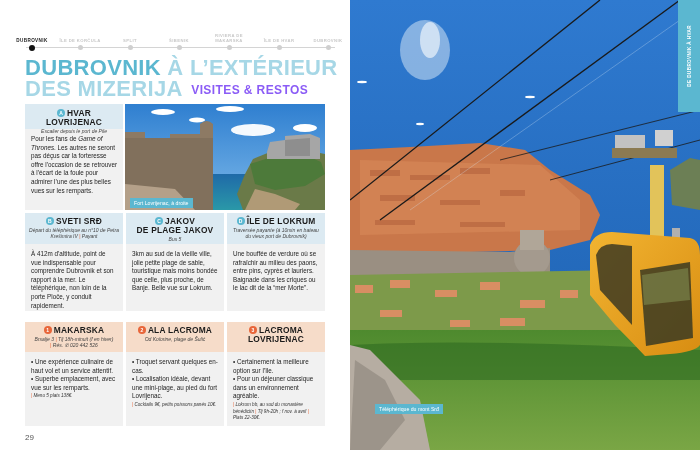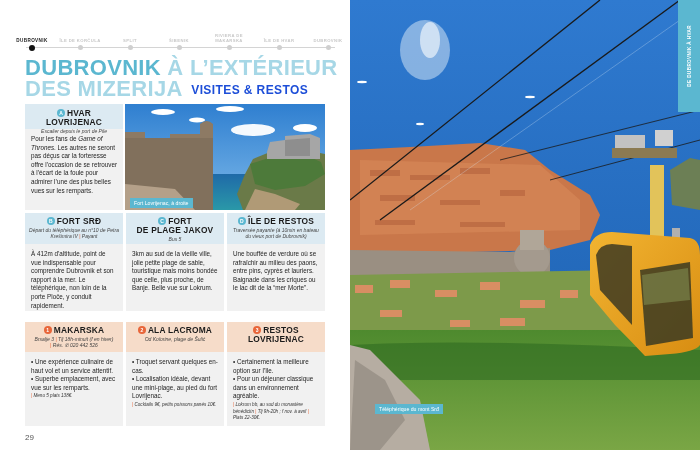--- a/index.html
+++ b/index.html
@@ -16,21 +16,21 @@
   .tl-stop .lbl { display: block; font-size: 4.2px; font-weight: bold; letter-spacing: 0.4px; color: #c8c8c8; line-height: 5px; height: 10px; display:flex; align-items:flex-end; justify-content:center; }
   .tl-stop .lbl.active { color: #222222; font-size: 4.6px; }
   .tl-stop .dot { position: absolute; left: 50%; top: 12px; width: 5px; height: 5px; margin-left: -2.5px; border-radius: 50%; background: #cfcfcf; }
   .tl-stop .dot.active { width: 6px; height: 6px; margin-left: -3px; top: 11.5px; background: #111111; }
 
   
   .title1 { position: absolute; left: 25px; top: 43px; font-size: 22px; font-weight: bold; letter-spacing: 0.3px; line-height: 22px; white-space: nowrap; }
   .title1 .t-strong { color: #5bb7d0; }
   .title1 .t-light { color: #a6d7e6; }
   .title2 { position: absolute; left: 25px; top: 64px; font-size: 22px; font-weight: bold; letter-spacing: 0.3px; line-height: 22px; white-space: nowrap; color: #a6d7e6; }
-  .title2 .subtitle { color: #1d4ed8; font-size: 12px; letter-spacing: 0.4px; margin-left: 3px; vertical-align: 2px; margin-top: 36px; }
+  .title2 .subtitle { color: #8b5cf6; font-size: 12px; letter-spacing: 0.4px; margin-left: 3px; vertical-align: 2px; margin-top: 36px; }
 
   
   .card { position: absolute; background: #f1f1f1; }
   .card .head { background: #dceaf2; padding: 4px 3px 3px; text-align: center; }
   .card.resto .head { background: #f6dcc9; }
   .card .name { font-size: 8.4px; font-weight: bold; color: #1b1b1b; letter-spacing: 0.2px; line-height: 9px; }
   .card .sub { font-size: 5px; font-style: italic; color: #444; line-height: 6.2px; margin-top: 1px; }
   .card .sub .sep { color: #e8663a; font-style: normal; }
   .card .body { padding: 6px 6px 4px 6px; font-size: 6.3px; color: #1d1d1d; line-height: 8.6px; }
   .card .body .note { font-size: 4.6px; font-style: italic; color: #333; line-height: 6.6px; display:block; margin-top: 1px; }
@@ -129,38 +129,38 @@
       <path d="M125 60 L150 52 L178 50 L196 58 L200 70 L180 82 L150 86 L130 80 Z" fill="#4d7a3a"></path>
       <path d="M130 85 L150 90 L175 100 L170 106 L120 106 Z" fill="#b09a76"></path>
       <path d="M142 48 L145 38 L160 36 L160 32 L185 30 L195 34 L195 55 L142 55 Z" fill="#a6a6a6"></path>
       <path d="M160 36 L185 34 L185 52 L160 52 Z" fill="#8e8e8e"></path>
     </svg>
     <span class="caption" style="left:5px; top:94px;">Fort Lovrijenac, à droite</span>
   </div>
 
   <div class="card" style="left:25px; top:199px; width:98px; height:98px;">
     <div class="head" style="height:31px;">
-      <div class="name"><span class="badge blue">B</span><span>FORT SRĐ</span></div>
+      <div class="name"><span class="badge blue">B</span><span>SVETI SRĐ</span></div>
       <div class="sub"><span>Départ du téléphérique au n°10 de Petra Krešimira IV</span><span class="sep"> | </span><span>Payant</span></div>
     </div>
     <div class="body">À 412m d’altitude, point de vue indispensable pour comprendre Dubrovnik et son rapport à la mer. Le téléphérique, non loin de la porte Ploče, y conduit rapidement.</div>
   </div>
 
   <div class="card" style="left:126px; top:199px; width:98px; height:98px;">
     <div class="head" style="height:31px;">
-      <div class="name"><span class="badge blue">C</span><span>FORT</span></div>
+      <div class="name"><span class="badge blue">C</span><span>JAKOV</span></div>
       <div class="name">DE PLAGE JAKOV</div>
       <div class="sub">Bus 5</div>
     </div>
     <div class="body">3km au sud de la vieille ville, jolie petite plage de sable, touristique mais moins bondée que celle, plus proche, de Banje. Belle vue sur Lokrum.</div>
   </div>
 
   <div class="card" style="left:227px; top:199px; width:98px; height:98px;">
     <div class="head" style="height:31px;">
-      <div class="name"><span class="badge blue">D</span><span>ÎLE DE RESTOS</span></div>
+      <div class="name"><span class="badge blue">D</span><span>ÎLE DE LOKRUM</span></div>
       <div class="sub">Traversée payante (à 10min en bateau du vieux port de Dubrovnik)</div>
     </div>
     <div class="body">Une bouffée de verdure où se rafraîchir au milieu des paons, entre pins, cyprès et lauriers. Baignade dans les criques ou le lac dit de la “mer Morte”.</div>
   </div>
 
   <div class="card resto" style="left:25px; top:308px; width:98px; height:104px;">
     <div class="head" style="height:30px;">
       <div class="name"><span class="badge orange">1</span><span>MAKARSKA</span></div>
       <div class="sub"><span>Brsalje 3</span><span class="sep"> | </span><span>Tlj 18h-minuit (f en hiver)</span><br><span class="sep">| </span><span>Rés. ✆ 020 442 526</span></div>
     </div>
@@ -178,21 +178,21 @@
     </div>
     <div class="body">
       <div>• Troquet servant quelques en-cas.</div>
       <div>• Localisation idéale, devant une mini-plage, au pied du fort Lovrijenac.</div>
       <span class="note"><span class="sep">| </span><span>Cocktails 9€, petits poissons panés 10€.</span></span>
     </div>
   </div>
 
   <div class="card resto" style="left:227px; top:308px; width:98px; height:104px;">
     <div class="head" style="height:30px;">
-      <div class="name"><span class="badge orange">3</span><span>RESTOS</span></div>
+      <div class="name"><span class="badge orange">3</span><span>LACROMA</span></div>
       <div class="name">LOVRIJENAC</div>
     </div>
     <div class="body">
       <div>• Certainement la meilleure option sur l’île.</div>
       <div>• Pour un déjeuner classique dans un environnement agréable.</div>
       <span class="note"><span class="sep">| </span><span>Lokrum bb, au sud du monastère bénédictin</span><span class="sep"> | </span><span>Tlj 9h-20h ; f nov. à avril</span><span class="sep"> | </span><span>Plats 22-30€.</span></span>
     </div>
   </div>
 
   <div class="page-num">29</div>

